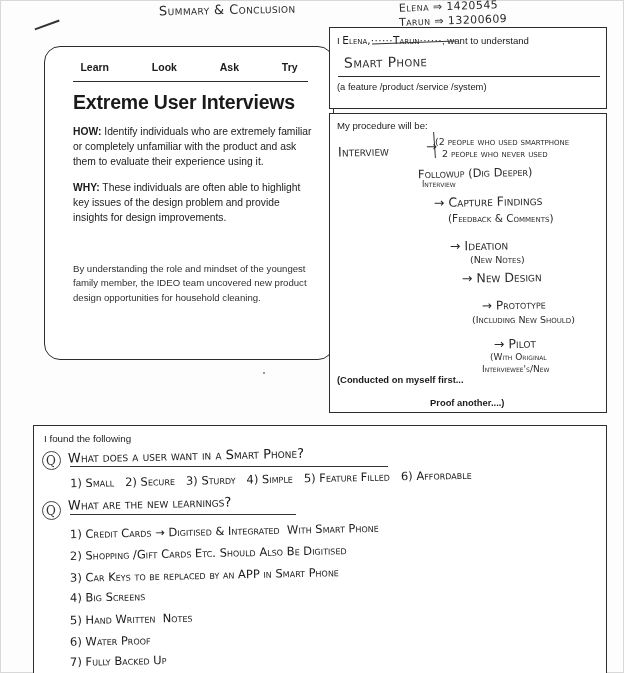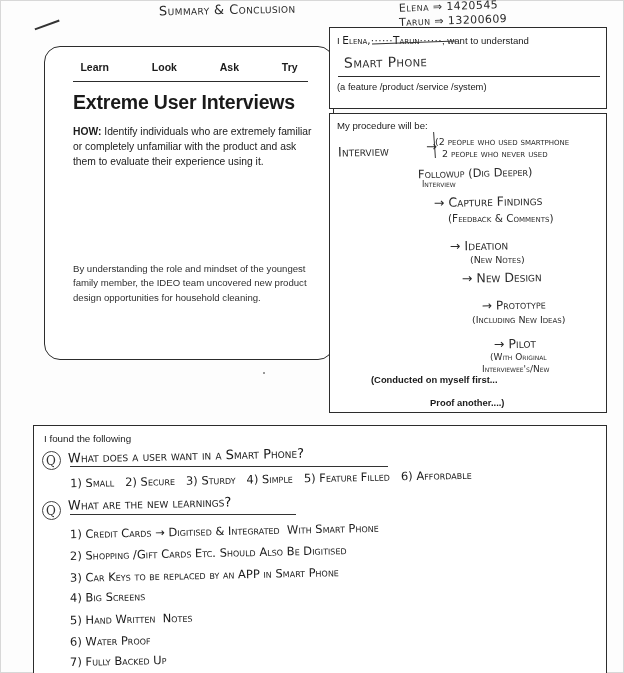--- a/index.html
+++ b/index.html
@@ -209,21 +209,20 @@
     font-family: "DejaVu Sans", sans-serif;
     font-variant: small-caps;
     color: #2b2b2b;
     white-space: pre;
   }
   .proc-footer {
     position: absolute;
     left: 7px; top: 260px;
     font-size: 9.4px;
     font-weight: 600;
-    margin-left: 34px;
   }
   .proc-footer2 {
     position: absolute;
     left: 100px; top: 283px;
     font-size: 9.4px;
     font-weight: 600;
   }
 
   
   .box-find {
@@ -290,20 +289,21 @@
     <div class="card-tabs">
       <span>Learn</span>
       <span>Look</span>
       <span>Ask</span>
       <span>Try</span>
     </div>
     <div class="card-rule"></div>
     <div class="card-title">Extreme User Interviews</div>
     <div class="card-body">
       <p><b>HOW:</b><span> Identify individuals who are extremely familiar or completely unfamiliar with the product and ask them to evaluate their experience using it.</span></p>
+      <p><b>WHY:</b><span> These individuals are often able to highlight key issues of the design problem and provide insights for design improvements.</span></p>
     </div>
     <div class="card-note">By understanding the role and mindset of the youngest family member, the IDEO team uncovered new product design opportunities for household cleaning.</div>
     <div class="card-dot"></div>
   </div>
 
   <div class="box-topright">
     <div class="btr-line1">
       <span>I</span>
       <span class="btr-hw-name">Elena,</span><span class="hw" style="font-size:10.5px;">······</span><span class="btr-hw-name">Tarun</span><span class="hw" style="font-size:10.5px;">······</span><span>, want to understand</span>
     </div>
@@ -327,21 +327,21 @@
 
     <div class="proc-item hw-tilt" style="left:104px; top:80px; font-size:12.5px;">→ Capture Findings</div>
     <div class="proc-item" style="left:118px; top:98px; font-size:10.5px;">(Feedback &amp; Comments)</div>
 
     <div class="proc-item hw-tilt" style="left:120px; top:124px; font-size:12.5px;">→ Ideation</div>
     <div class="proc-item" style="left:140px; top:140px; font-size:9.5px;">(New Notes)</div>
 
     <div class="proc-item hw-tilt" style="left:132px; top:156px; font-size:12.5px;">→ New Design</div>
 
     <div class="proc-item hw-tilt" style="left:152px; top:184px; font-size:12px;">→ Prototype</div>
-    <div class="proc-item" style="left:142px; top:200px; font-size:9.5px;">(Including New Ideas)</div>
+    <div class="proc-item" style="left:142px; top:200px; font-size:9.5px;">(Including New Should)</div>
 
     <div class="proc-item hw-tilt" style="left:164px; top:222px; font-size:12.5px;">→ Pilot</div>
     <div class="proc-item" style="left:160px; top:238px; font-size:9px;">(With Original</div>
     <div class="proc-item" style="left:152px; top:250px; font-size:9px;">Interviewee's/New</div>
 
     <div class="proc-footer">(Conducted on myself first...</div>
     <div class="proc-footer2">Proof another....)</div>
   </div>
 
   <div class="box-find">

